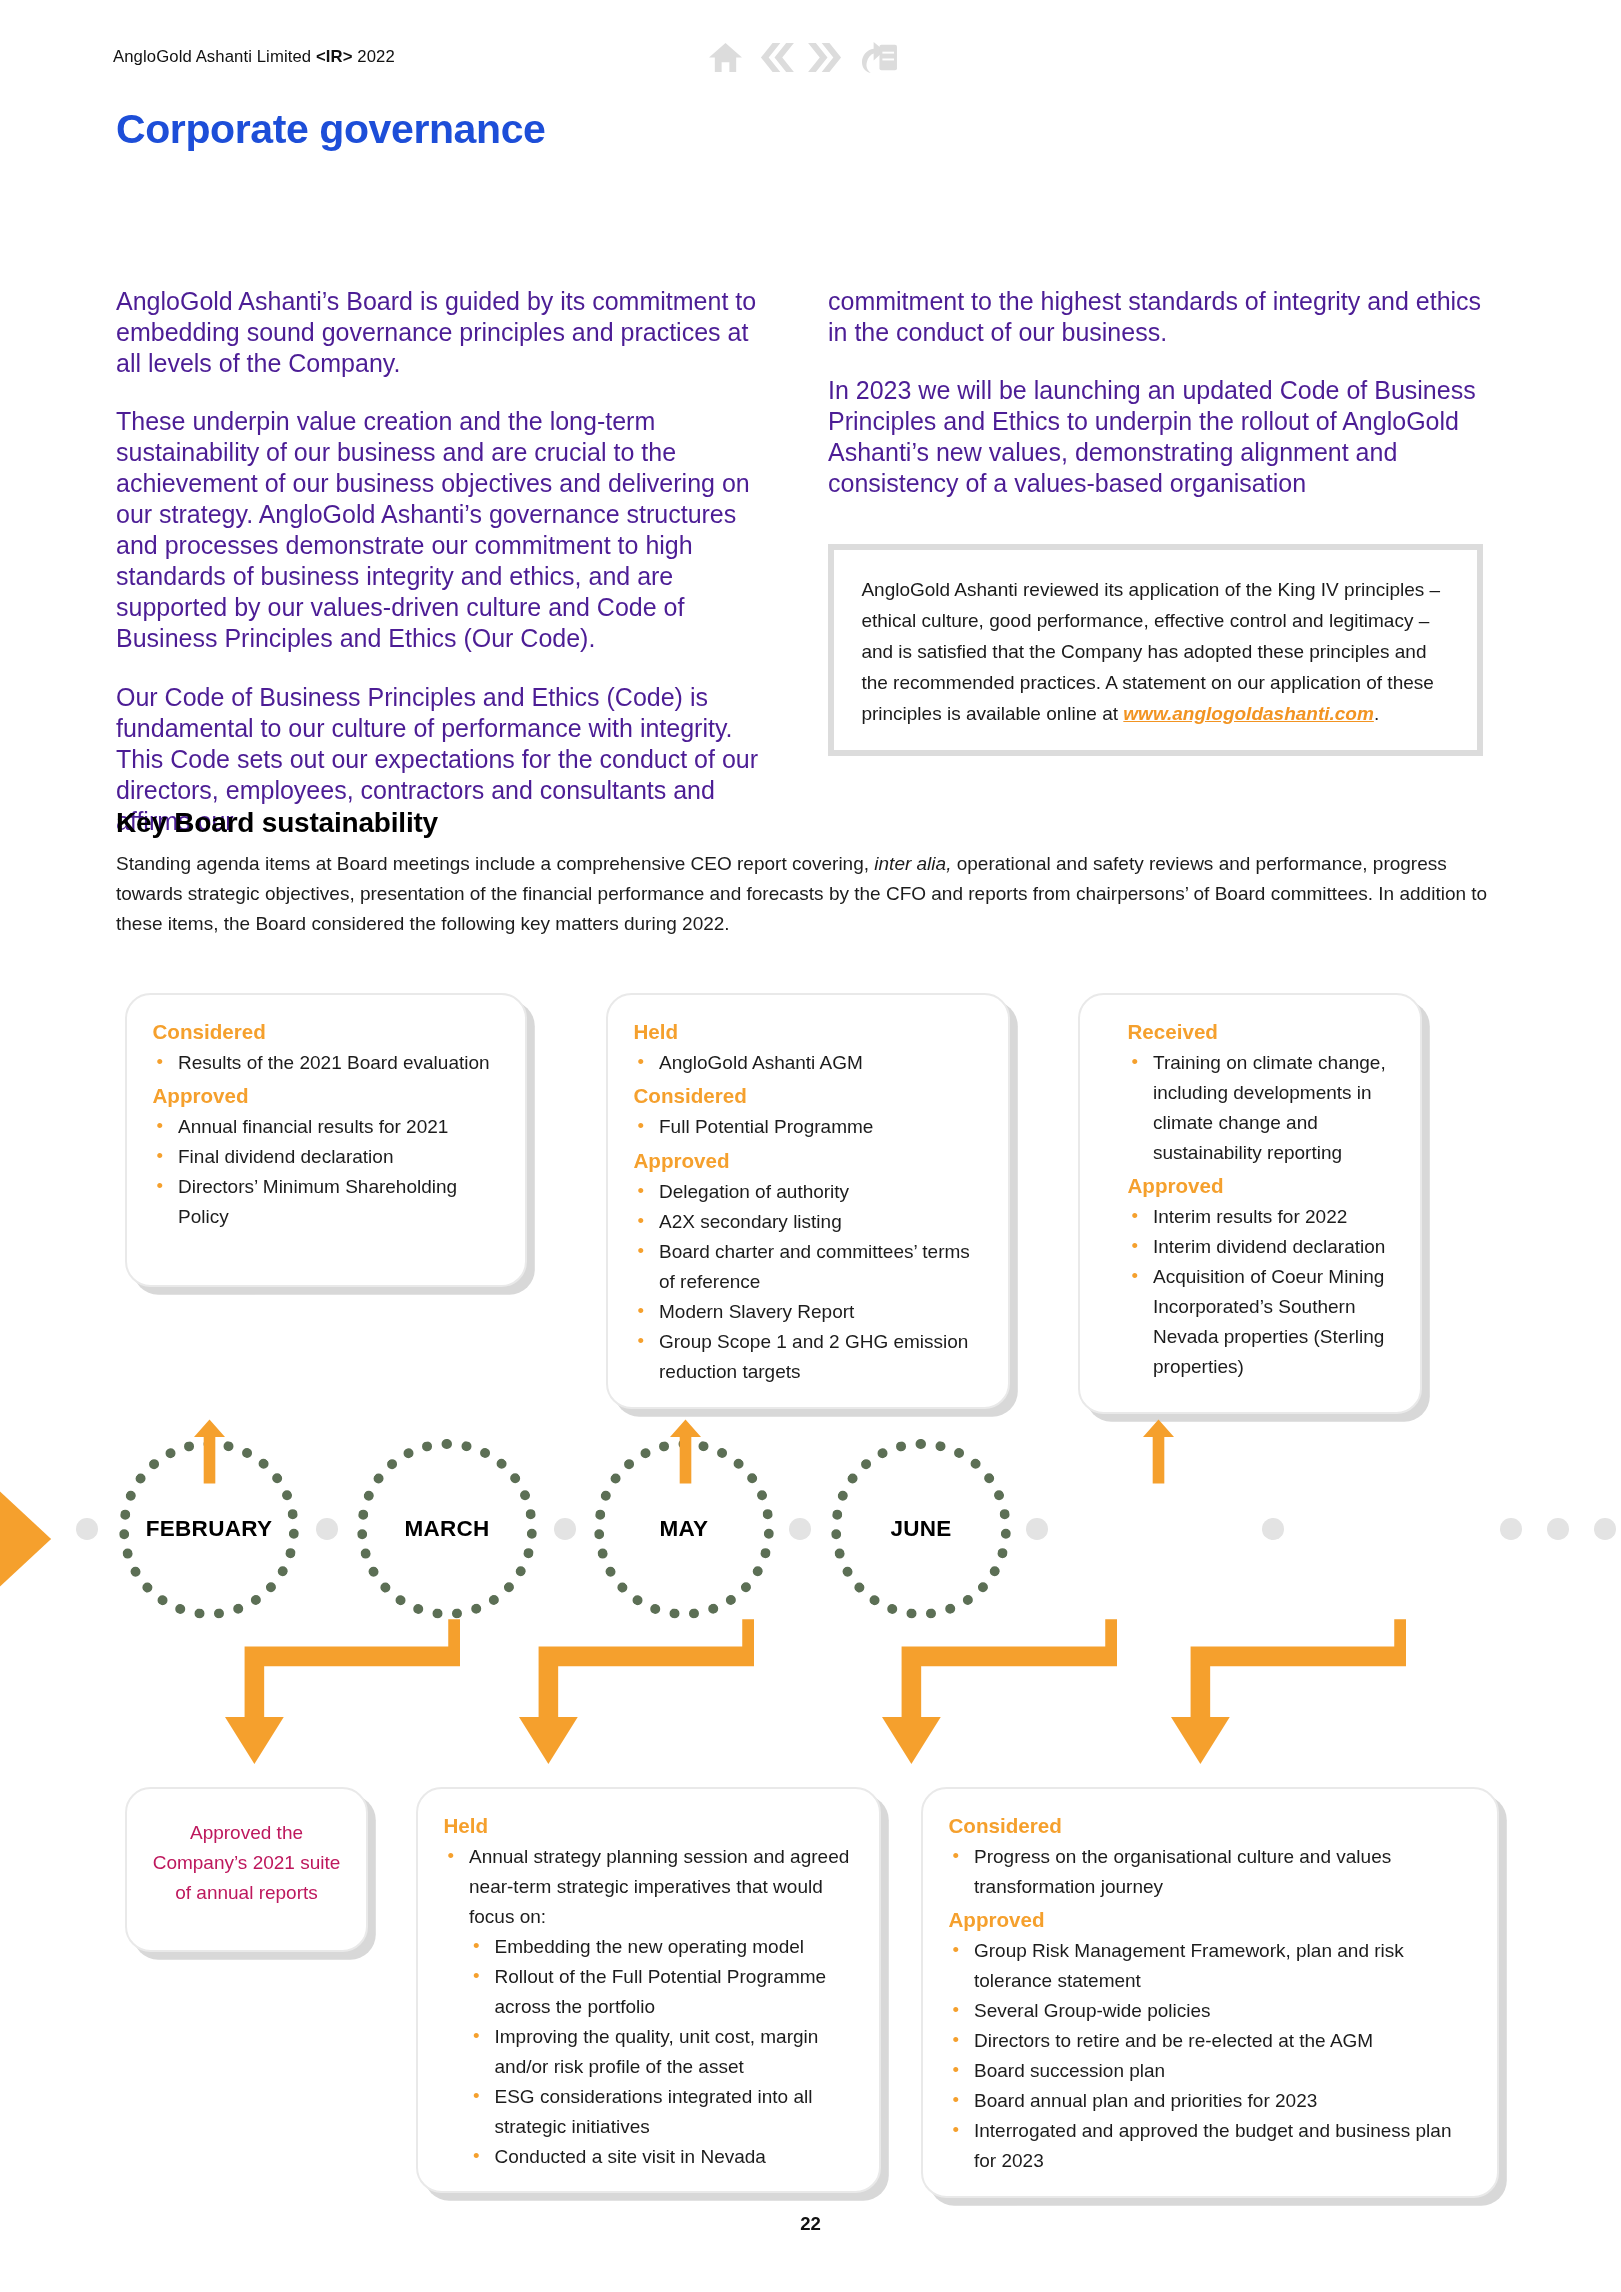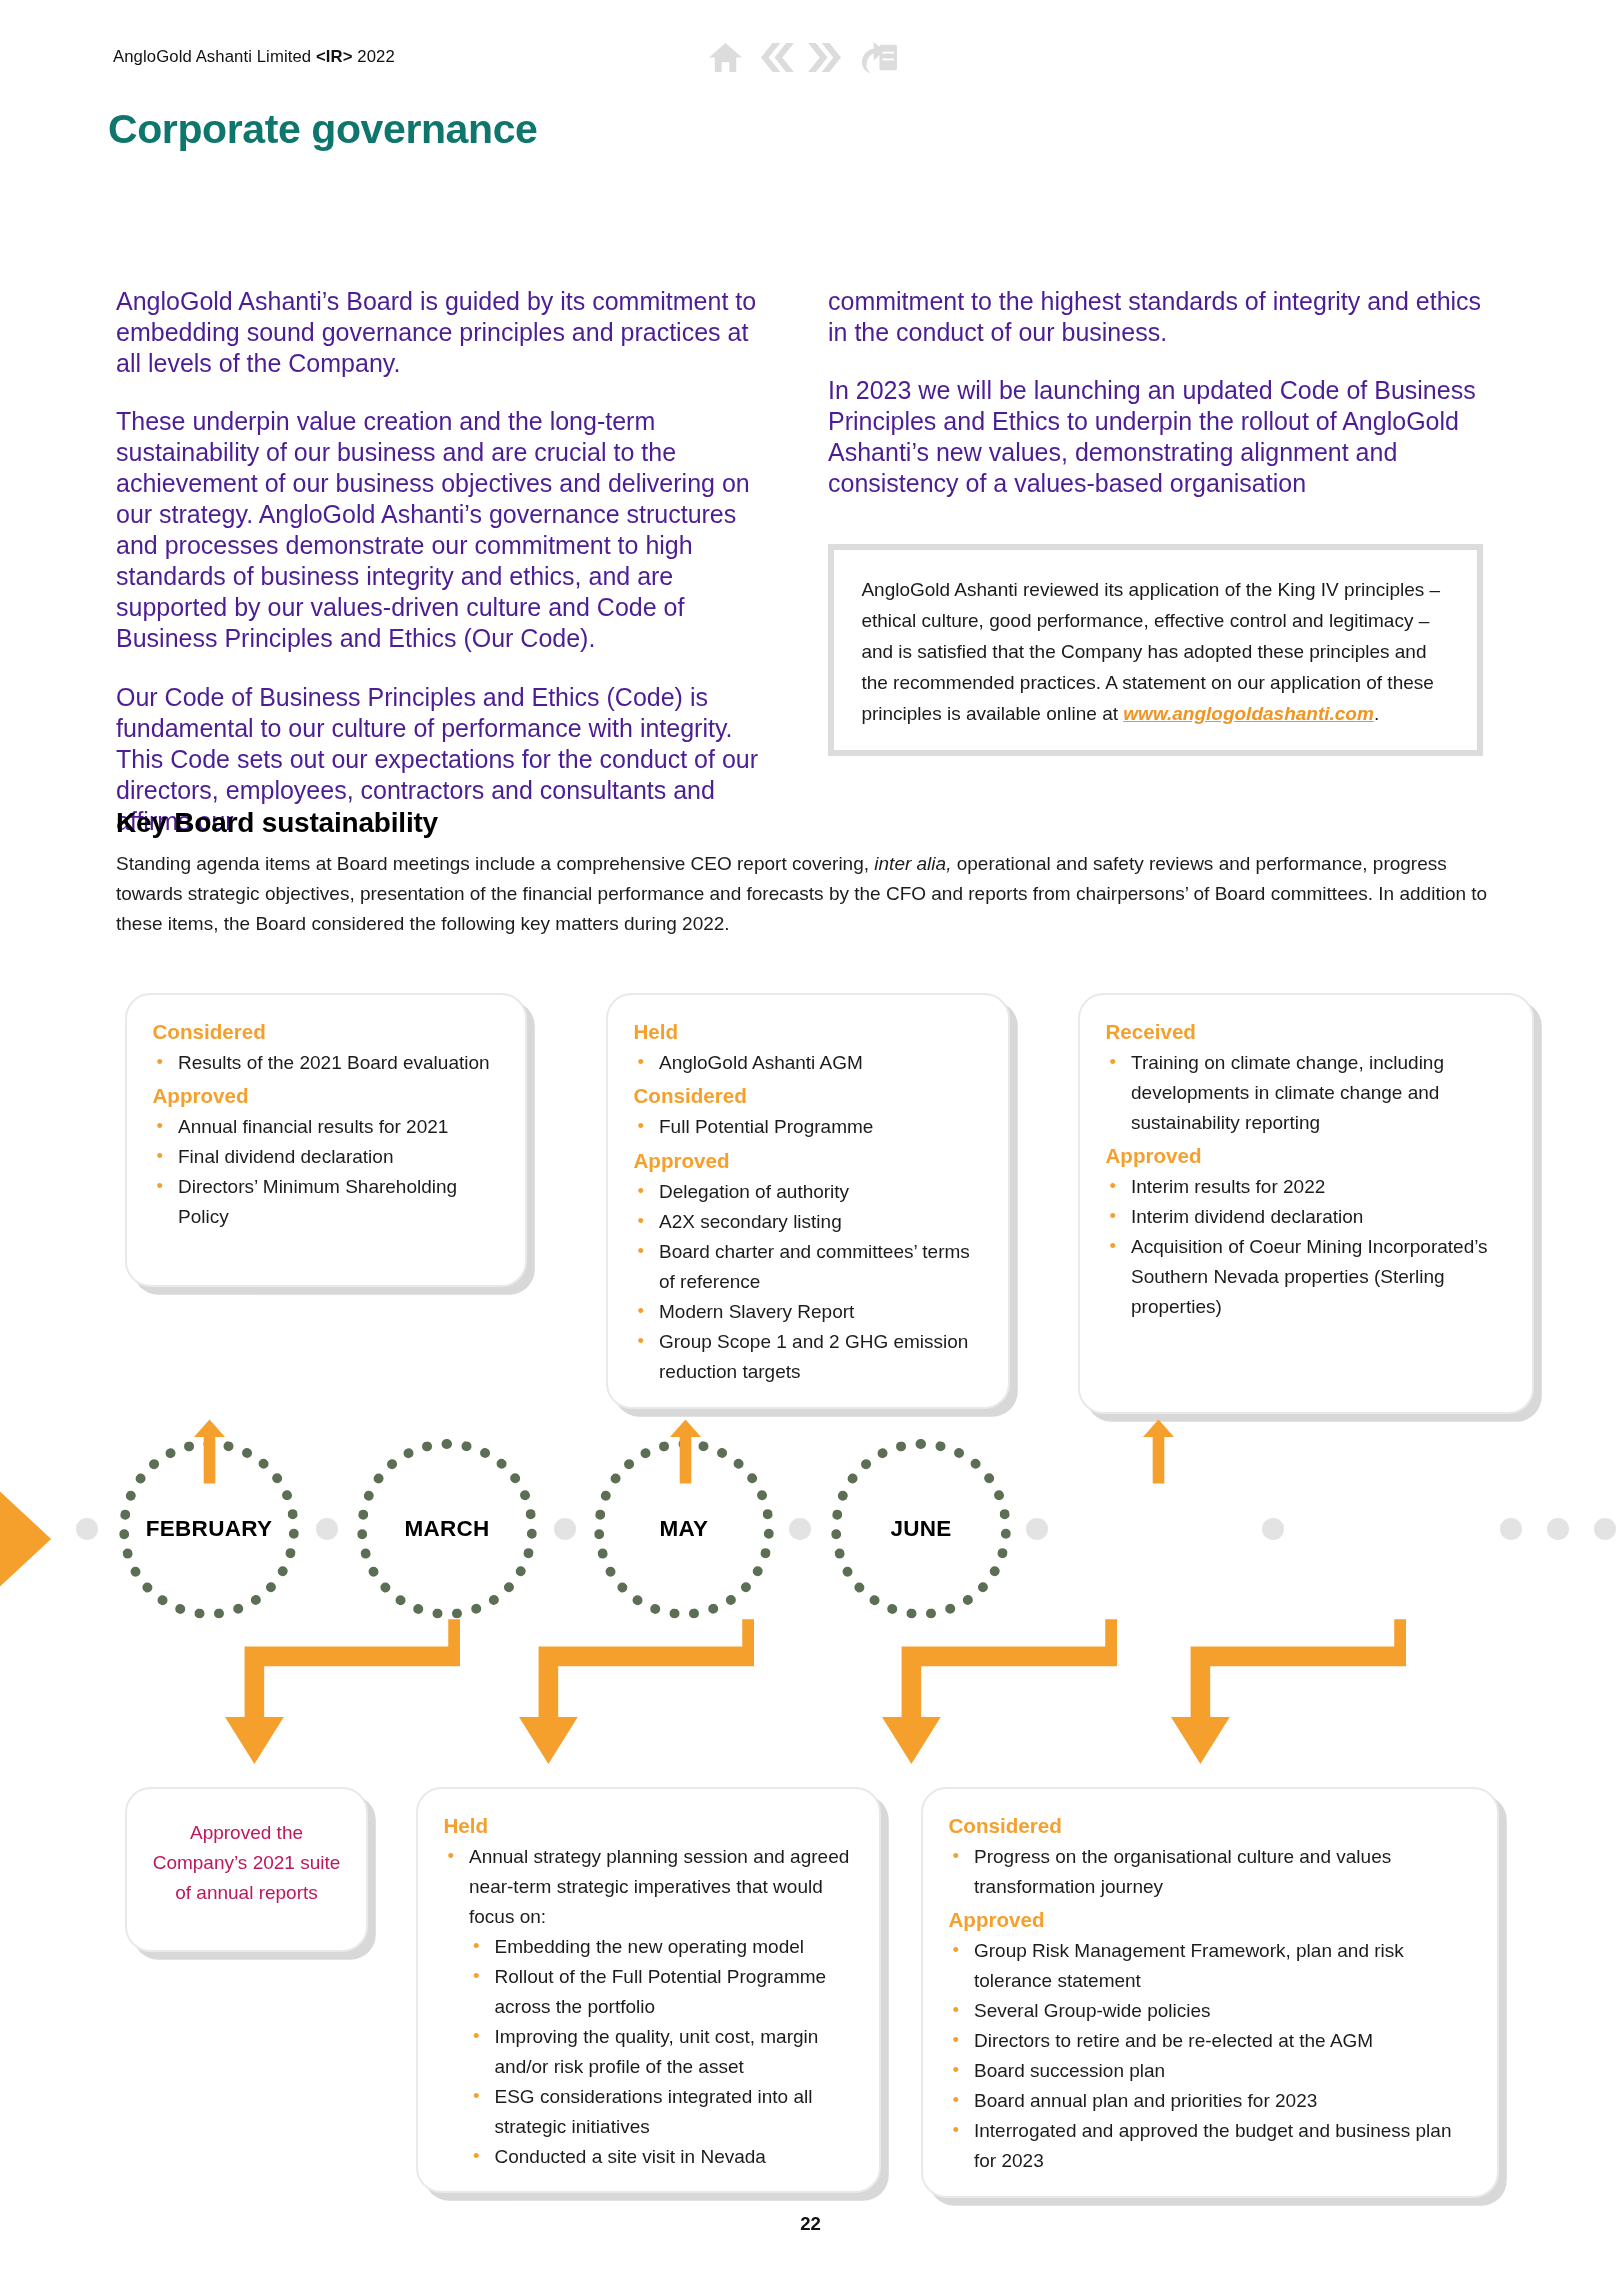--- a/index.html
+++ b/index.html
@@ -6,21 +6,21 @@
   body{width:1621px;height:2293px;position:relative;font-family:"Liberation Sans",sans-serif;color:#1a1a1a;overflow:hidden;}
 
   .page{position:absolute;inset:0;}
 
   
   .hdr{position:absolute;left:113px;top:47px;font-size:16.7px;letter-spacing:0.1px;color:#111;white-space:nowrap;}
   .hdr b{font-weight:bold;}
   .navicons{position:absolute;left:708px;top:32px;width:225px;height:51px;display:flex;align-items:center;gap:9.8px;}
   .navicons svg{display:block;}
 
-  h1.title{position:absolute;left:108px;top:106px;margin:0;font-size:41px;font-weight:bold;letter-spacing:-0.4px;color:#0f766e;}
+  h1.title{position:absolute;left:116px;top:106px;margin:0;font-size:41px;font-weight:bold;letter-spacing:-0.4px;color:#1d4ed8;}
 
   
   .col{position:absolute;font-size:25px;line-height:31px;color:#4c1d95;}
   .colL{left:116px;top:286px;width:647px;}
   .colR{left:828px;top:286px;width:667px;}
   .col p{margin:0 0 27.4px 0;}
 
   .kingbox{position:absolute;left:828px;top:544px;width:655px;border:6.9px solid #dcdcdc;background:#fff;box-sizing:border-box;padding:23.5px 25.5px 21.6px 27.4px;}
   .kingbox p{margin:0;font-size:19px;line-height:31px;}
   .klink{color:#f29422;font-style:italic;font-weight:bold;}
@@ -38,21 +38,21 @@
   ul.b>li{position:relative;padding-left:25.5px;font-size:19px;line-height:30px;color:#1c1c1c;margin-bottom:0;}
   ul.b>li:before{content:"•";position:absolute;left:3.9px;top:-1px;color:#f5a02d;font-size:18.6px;}
   ul.b ul.b2{list-style:none;margin:0;padding:0;}
   ul.b ul.b2>li{position:relative;padding-left:25.5px;font-size:19px;line-height:30px;}
   ul.b ul.b2>li:before{content:"•";position:absolute;left:3.9px;top:-1px;color:#f5a02d;font-size:18.6px;}
   .plaincard{font-size:19px;line-height:30px;text-align:center;color:#be185d;padding:29px 17.6px;}
 
   
   #card-feb{left:125px;top:993px;width:402px;min-height:294px;}
   #card-may{left:606px;top:993px;width:404px;min-height:412px;}
-  #card-aug{left:1078px;top:993px;width:456px;min-height:421px;}
+  #card-aug{left:1078px;top:993px;width:344px;min-height:421px;padding-left:22px;}
   
   #card-mar{left:125px;top:1787px;width:243px;min-height:165px;}
   #card-jun{left:416px;top:1787px;width:465px;min-height:392px;}
   #card-nov{left:921px;top:1787px;width:578px;min-height:382px;}
 
   
   .timeline{position:absolute;left:0;top:1439px;width:1621px;height:196px;}
   .circ{position:absolute;width:180px;height:180px;border-radius:50%;
         border:10.8px dotted #5c6f55;box-sizing:border-box;display:flex;align-items:center;justify-content:center;background:transparent;}
   .circ span{font-size:22.5px;font-weight:bold;letter-spacing:0.3px;color:#000;}

